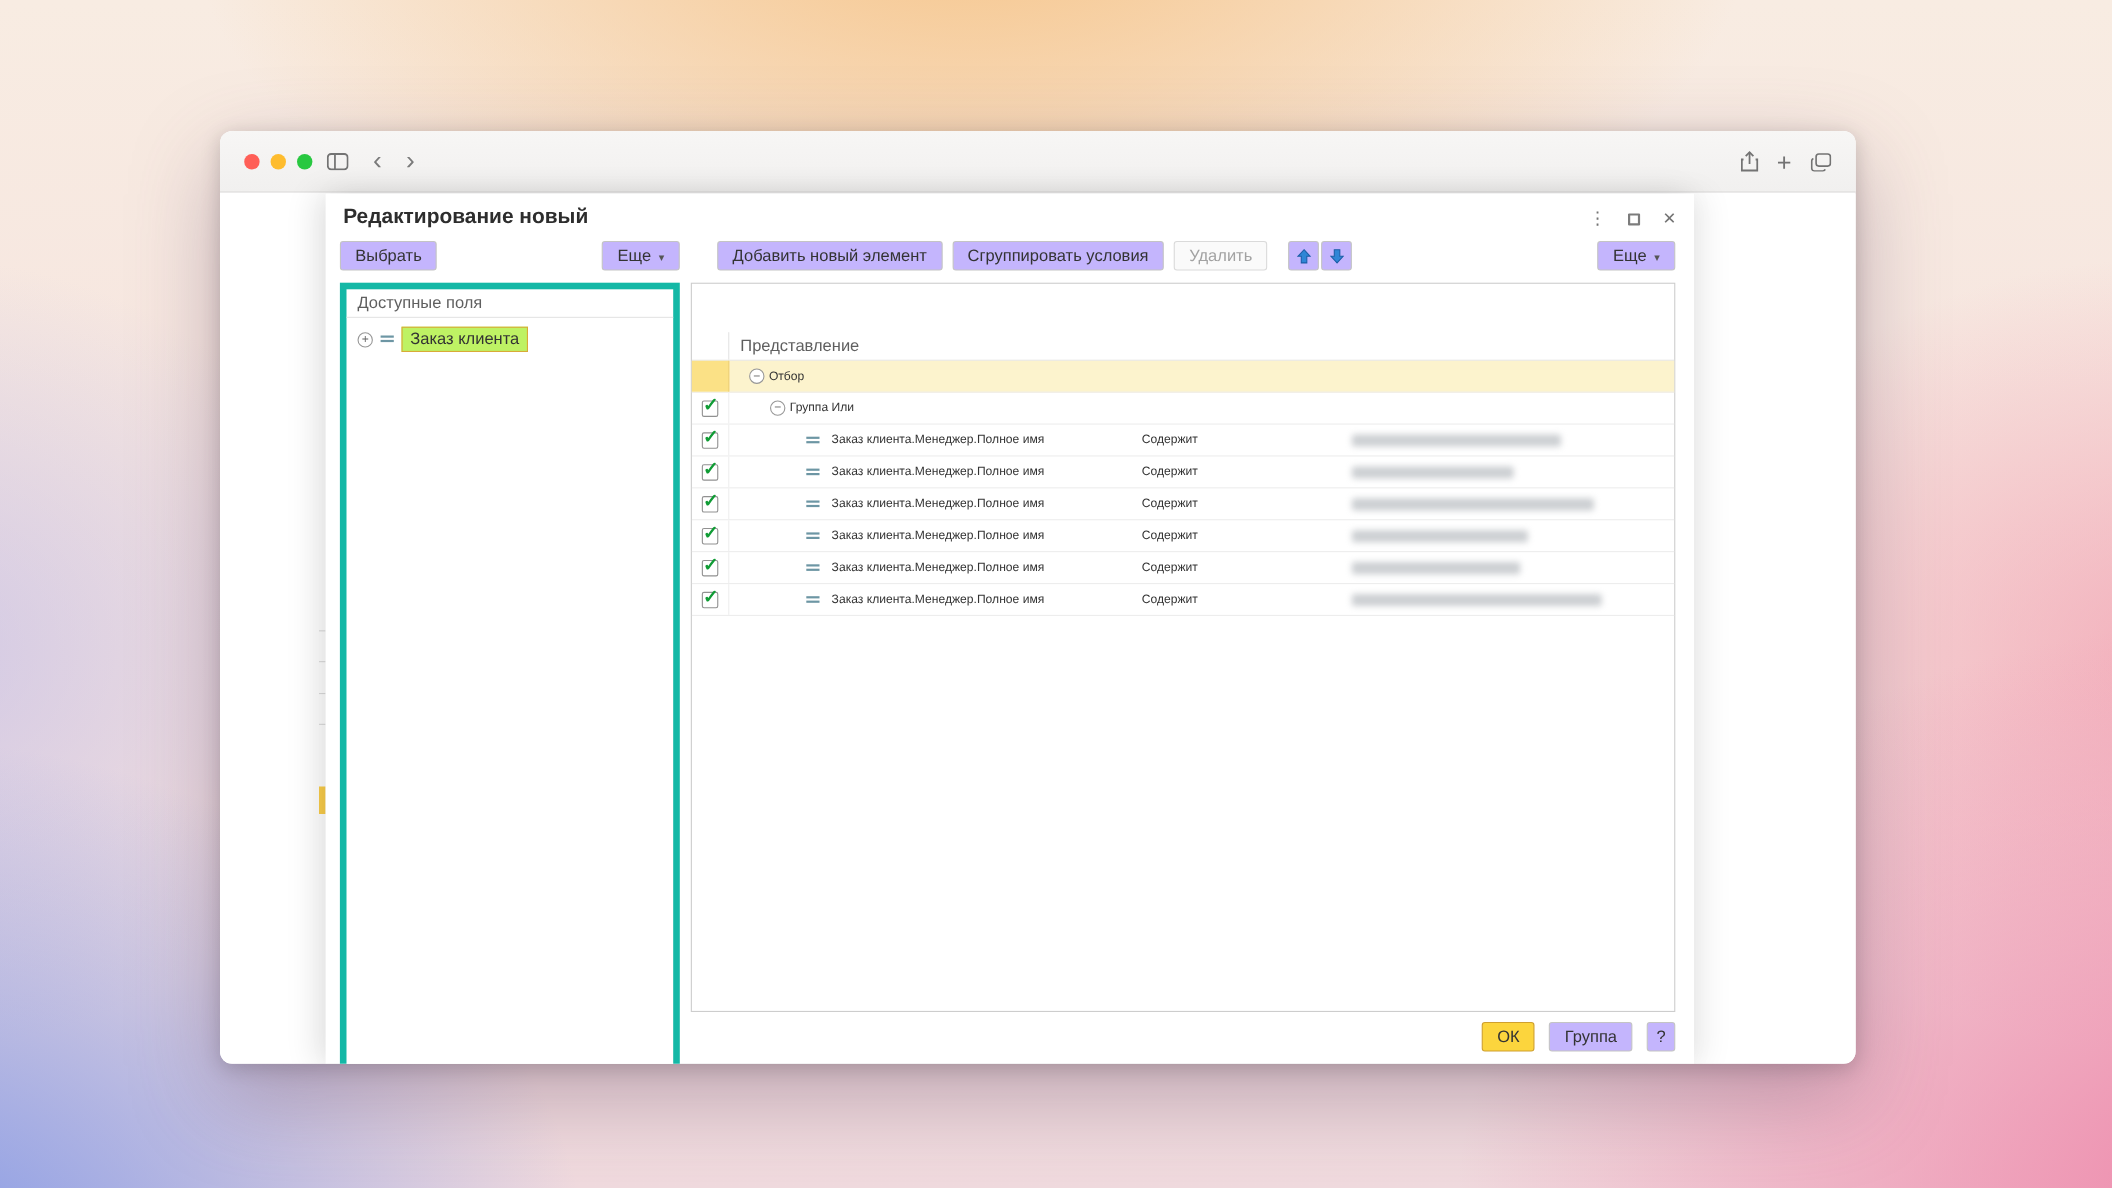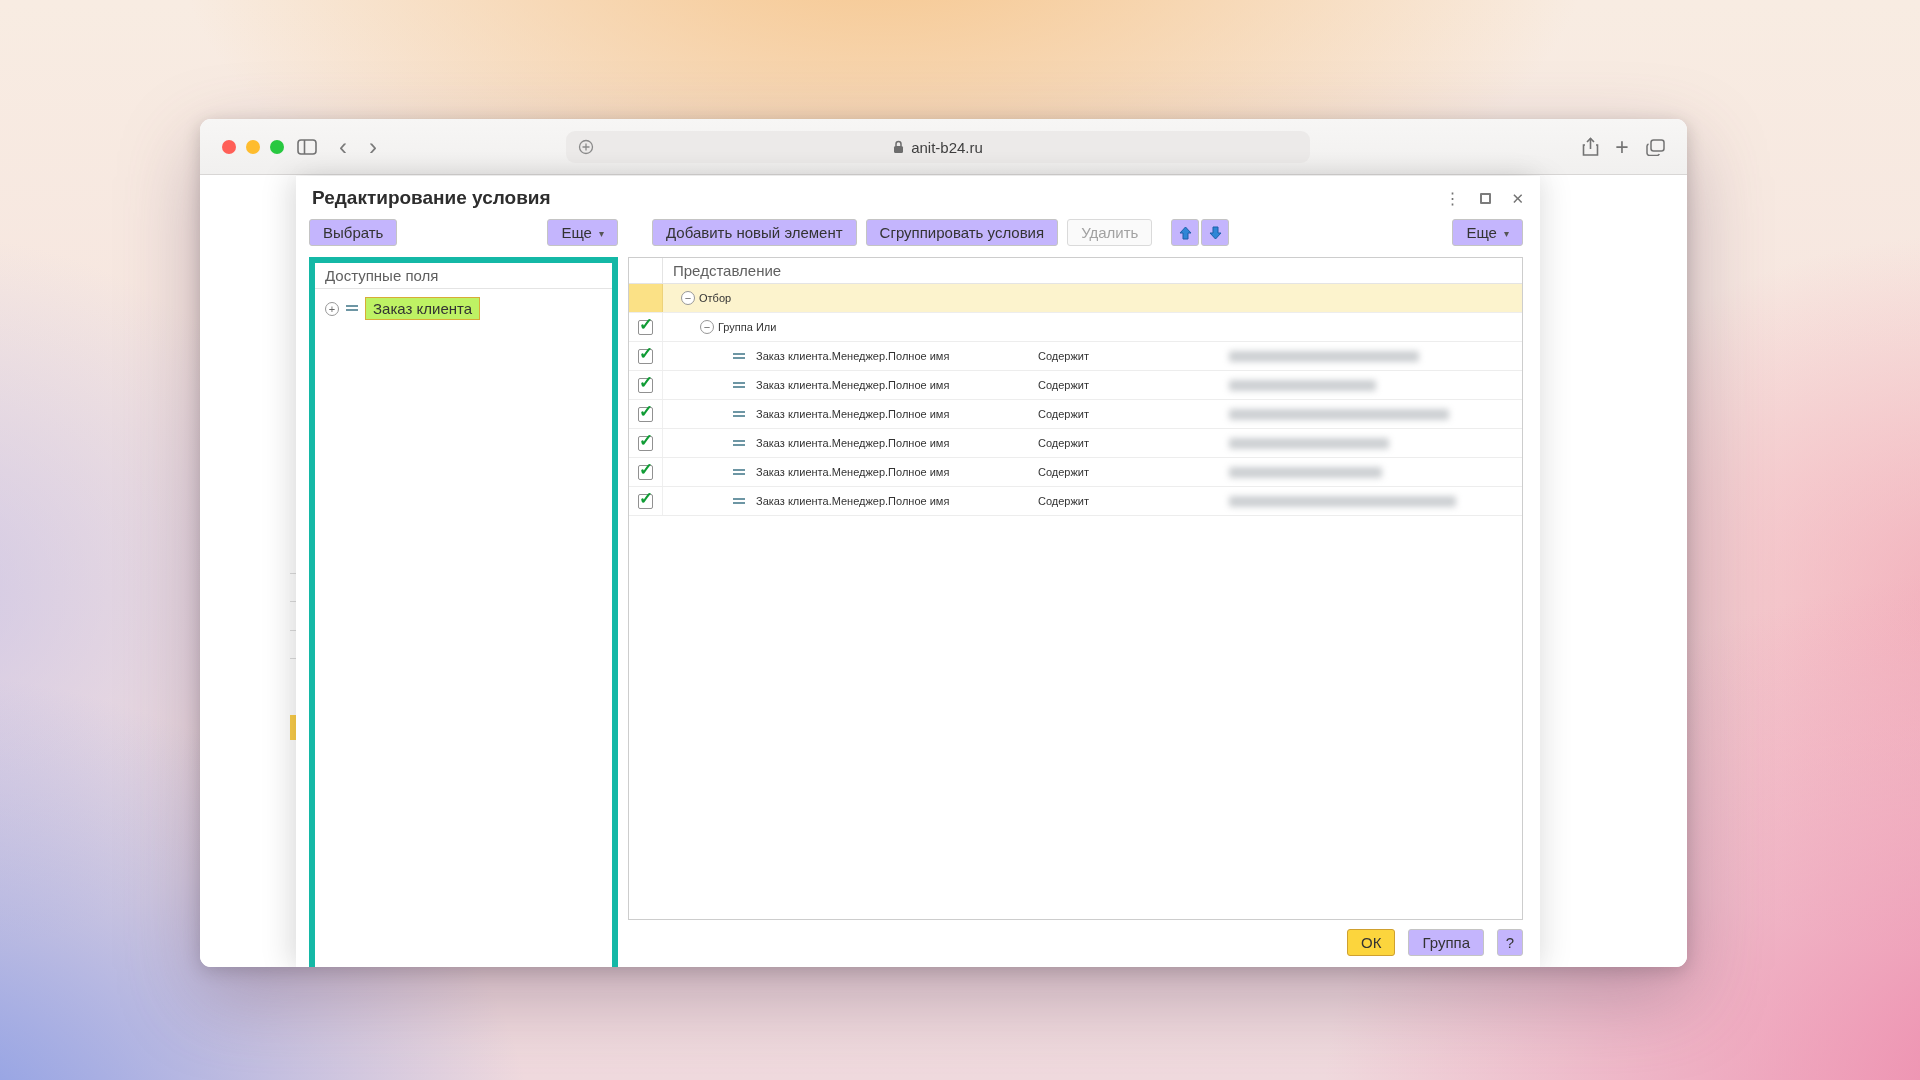--- a/index.html
+++ b/index.html
@@ -78,21 +78,21 @@
   
   .fields-panel {
     position:absolute; left:13px; top:81px; width:309px; height:841px;
     border:6px solid #14b8a6; background:#fff;
   }
   .filter-panel {
     position:absolute; left:332px; top:81px; width:895px; height:663px;
     border:1px solid #cdcdcd; background:#fff;
   }
   .panel-header { height:26px; line-height:25px; padding-left:10px; font-size:15px; color:#5f5f5f; border-bottom:1px solid #e4e4e4; }
-  .filter-header { display:flex; height:26px; border-bottom:1px solid #e4e4e4; color:#5f5f5f; font-size:15px; }
+  .filter-header { display:flex; height:26px; border-bottom:1px solid #e4e4e4; color:#5f5f5f; font-size:15px;margin-top:44px; }
   .filter-header .hcol { width:34px; border-right:1px solid #e4e4e4; flex:none; }
   .filter-header .hlabel { line-height:25px; padding-left:10px; }
 
   .tree-row { display:flex; align-items:center; gap:7px; padding:8px 0 0 10px; }
   .toggle {
     width:14px; height:14px; border:1px solid #979797; border-radius:50%;
     font-size:11px; line-height:12px; color:#666; text-align:center; background:#fff; flex:none;
   }
   .field-icon { width:12px; height:9px; position:relative; flex:none; }
   .field-icon::before, .field-icon::after { content:""; position:absolute; left:0; width:12px; height:2px; background:#6d96a4; }
@@ -133,36 +133,20 @@
 
     <span class="chrome-ic" style="left:92px; width:30px;">
       <svg width="20" height="16" viewBox="0 0 20 16">
           <rect x="1" y="1" width="18" height="14" rx="3" fill="none" stroke="#737373" stroke-width="1.6"></rect>
           <line x1="7.5" y1="1" x2="7.5" y2="15" stroke="#737373" stroke-width="1.6"></line>
         </svg>
     </span>
     <span class="chrome-ic nav-glyph" style="left:130px; width:26px;">‹</span>
     <span class="chrome-ic nav-glyph" style="left:160px; width:26px;">›</span>
 
-    <div class="addressbar">
-      <span class="addr-left-ic">
-        <svg width="16" height="16" viewBox="0 0 16 16">
-            <circle cx="8" cy="8" r="6.5" fill="none" stroke="#8a8a8a" stroke-width="1.3"></circle>
-            <line x1="8" y1="4.5" x2="8" y2="11.5" stroke="#8a8a8a" stroke-width="1.3"></line>
-            <line x1="4.5" y1="8" x2="11.5" y2="8" stroke="#8a8a8a" stroke-width="1.3"></line>
-          </svg>
-      </span>
-      <span>
-        <svg width="11" height="14" viewBox="0 0 11 14">
-            <rect x="1" y="6" width="9" height="7" rx="1.5" fill="#6d6d6d"></rect>
-            <path d="M3 6 V4 a2.5 2.5 0 0 1 5 0 V6" fill="none" stroke="#6d6d6d" stroke-width="1.5"></path>
-          </svg>
-      </span>
-      <span>anit-b24.ru</span>
-    </div>
 
     <span class="chrome-ic" style="left:1376px; width:28px;">
       <svg width="17" height="20" viewBox="0 0 17 20">
           <path d="M3 8 h-1.5 v10 h14 v-10 H14" fill="none" stroke="#737373" stroke-width="1.6"></path>
           <line x1="8.5" y1="1.5" x2="8.5" y2="12" stroke="#737373" stroke-width="1.6"></line>
           <path d="M5 5 L8.5 1.5 L12 5" fill="none" stroke="#737373" stroke-width="1.6"></path>
         </svg>
     </span>
     <span class="chrome-ic" style="left:1408px; width:28px; font-size:23px; color:#737373;">+</span>
     <span class="chrome-ic" style="left:1440px; width:30px;">
@@ -176,21 +160,21 @@
   <div class="content">
 
     <span class="artifact-line" style="top:397px;"></span>
     <span class="artifact-line" style="top:425px;"></span>
     <span class="artifact-line" style="top:454px;"></span>
     <span class="artifact-line" style="top:482px;"></span>
     <span class="artifact-yellow" style="top:539px;"></span>
 
     <div class="dialog">
 
-      <div class="dialog-title">Редактирование условия</div>
+      <div class="dialog-title">Редактирование новый</div>
 
       <div class="dialog-controls">
         <span class="ctrl-dots">⋮</span>
         <span class="ctrl-square"></span>
         <span class="ctrl-close">✕</span>
       </div>
 
       <div class="toolbar-left">
         <button class="btn">Выбрать</button>
         <button class="btn">

